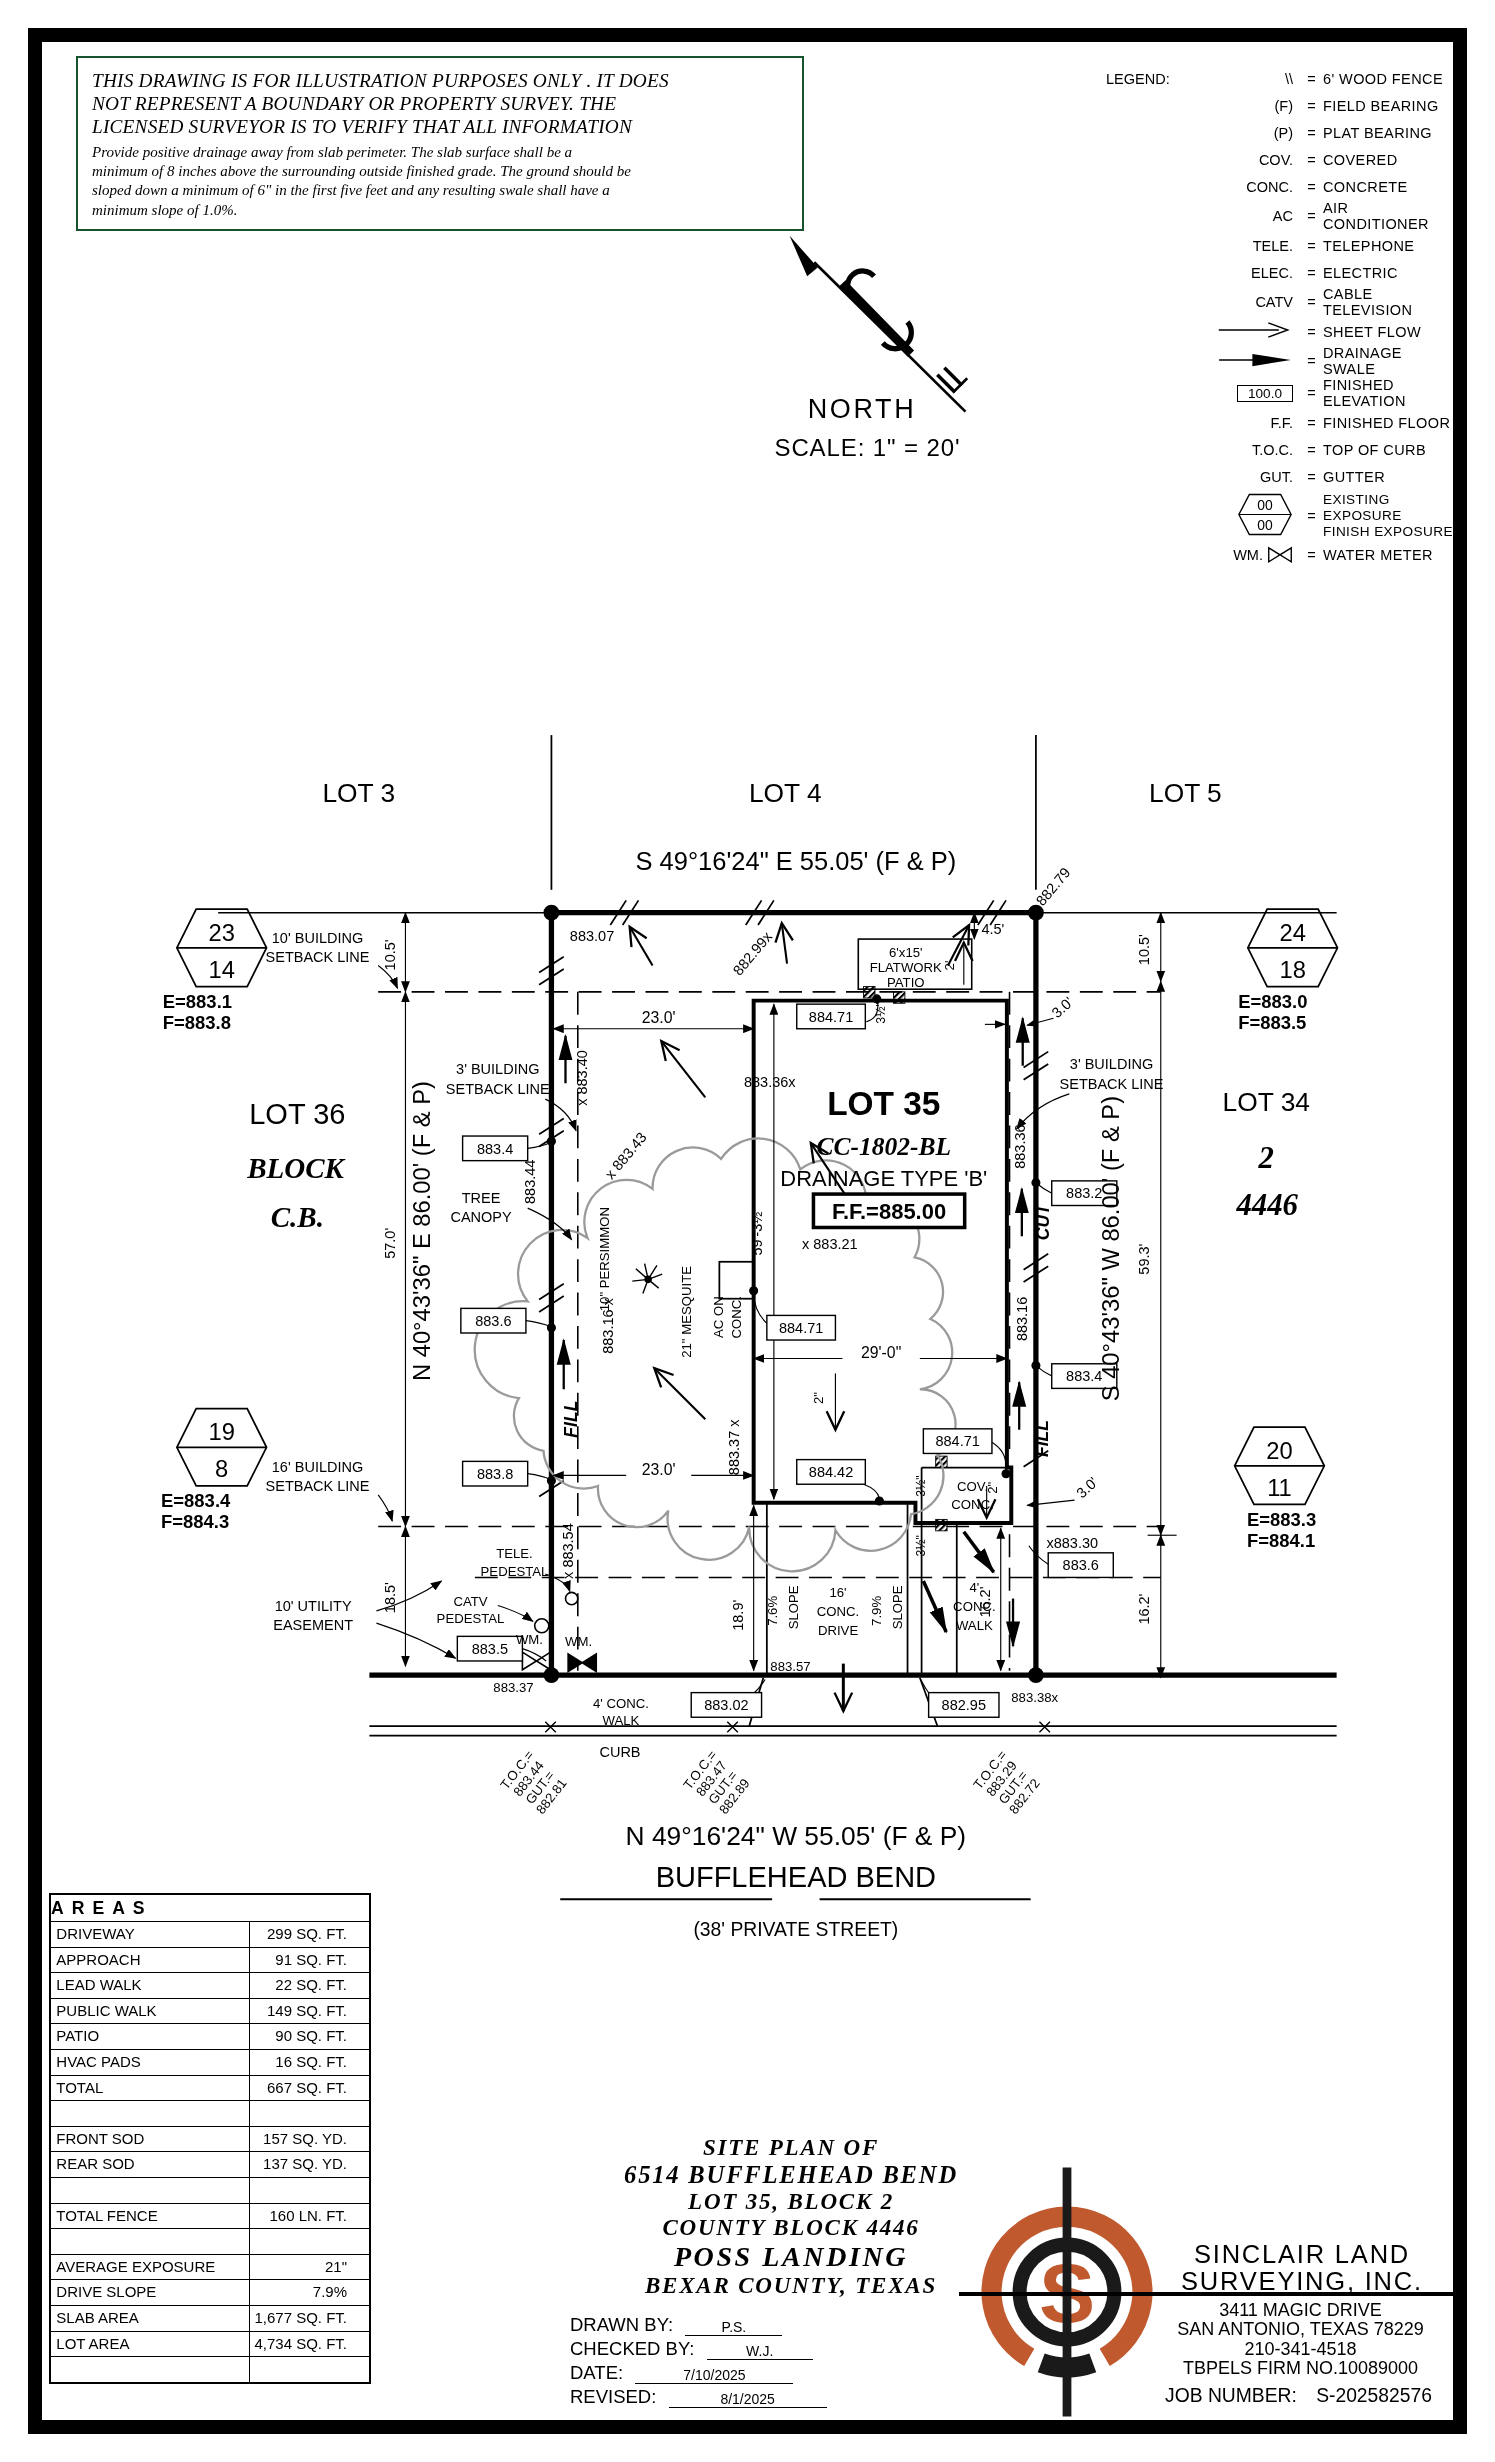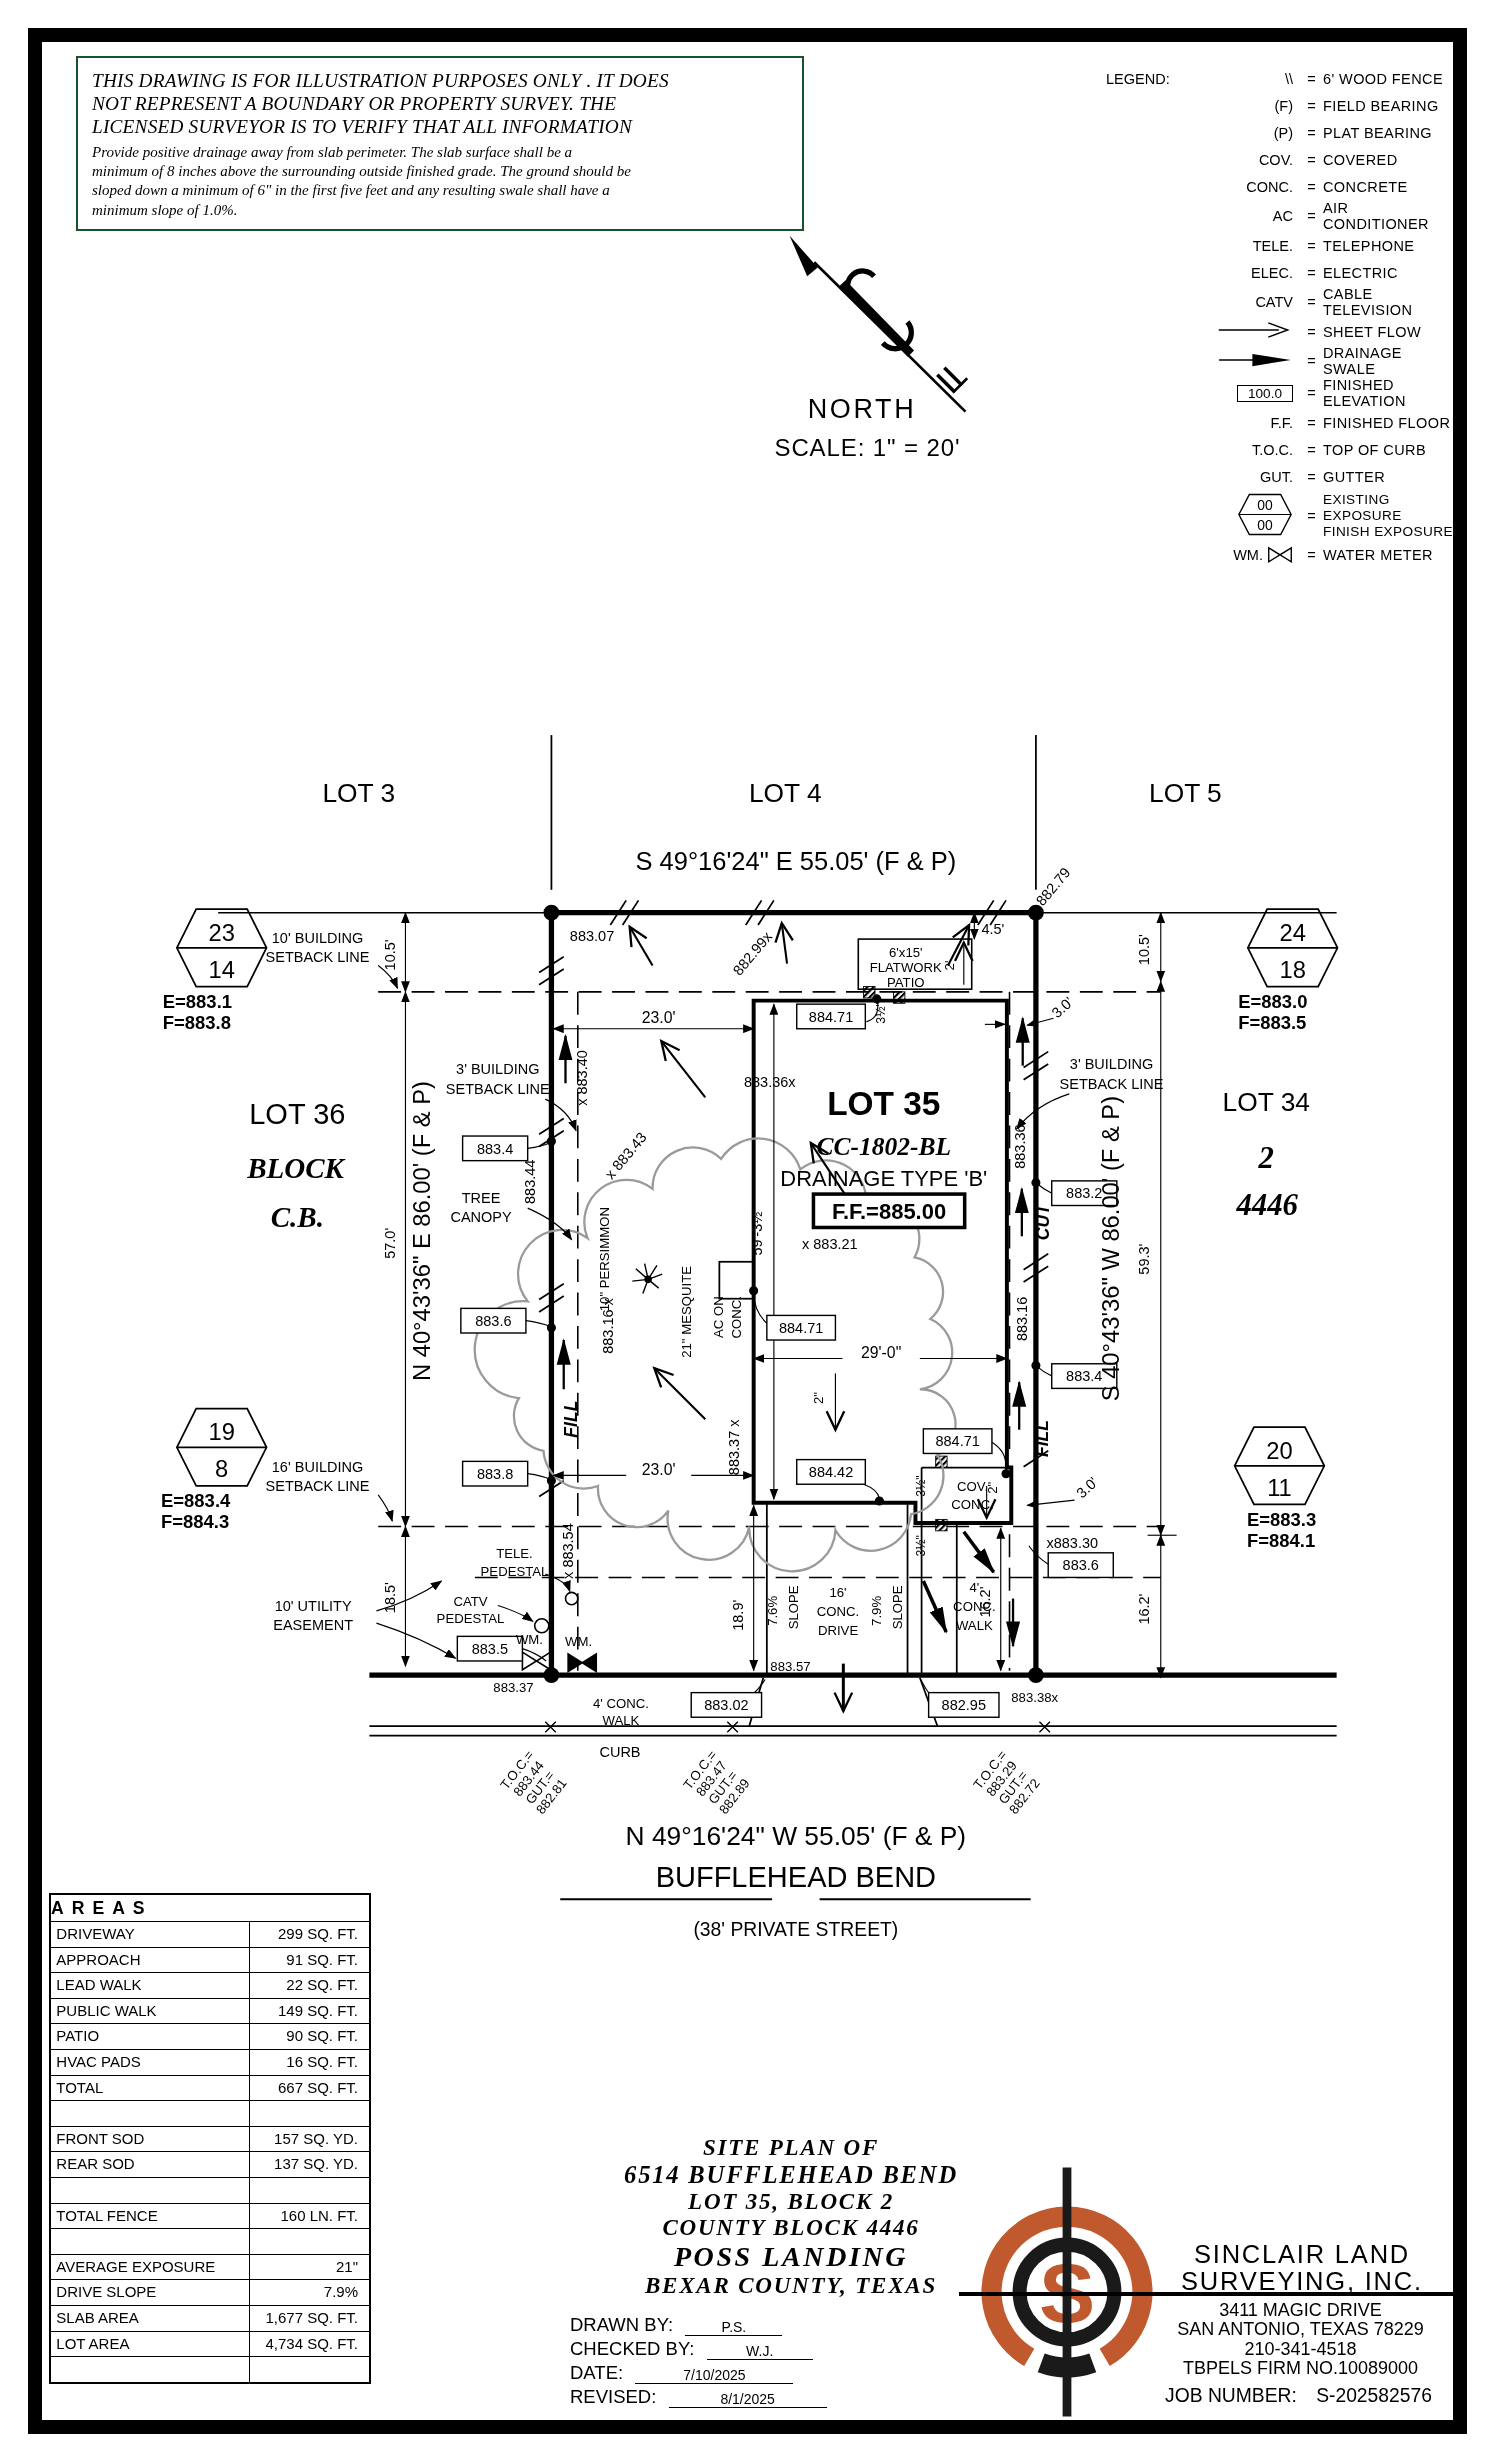--- a/index.html
+++ b/index.html
@@ -23,21 +23,21 @@
   .lg-2l{line-height:16px;font-size:13.6px;}
   
   .north-label{position:absolute;left:730px;top:394px;width:264px;text-align:center;font-size:27px;letter-spacing:2.6px;}
   .scale-label{position:absolute;left:709px;top:434px;width:317px;text-align:center;font-size:24px;letter-spacing:0.9px;}
   
   .areas{position:absolute;left:49px;top:1893px;width:322px;border:2.2px solid #000;box-sizing:border-box;background:#fff;}
   .areas-title{height:26px;line-height:26px;text-align:left;font-size:17.6px;font-weight:bold;letter-spacing:8px;border-bottom:1.8px solid #000;}
   .a-row{display:flex;height:24.6px;line-height:24px;border-bottom:1.1px solid #000;font-size:15px;}
   .a-row:last-child{border-bottom:none;}
   .a-label{width:199px;padding-left:5.3px;border-right:1.1px solid #000;box-sizing:border-box;white-space:nowrap;overflow:hidden;}
-  .a-value{flex:1;text-align:right;padding-right:11px;white-space:nowrap;}
+  .a-value{flex:1;text-align:right;padding-right:22px;white-space:nowrap;}
   
   .titleblock{position:absolute;left:457px;top:2135px;width:668px;text-align:center;font-family:"Liberation Serif",serif;font-style:italic;font-weight:bold;}
   .tb0{font-size:23px;line-height:26px;letter-spacing:1.8px;}
   .tb1{font-size:24.6px;line-height:28px;letter-spacing:1.8px;}
   .tb4{font-size:28px;line-height:32px;letter-spacing:2.6px;}
   .drawnby{position:absolute;left:570px;top:2313px;font-size:18.5px;}
   .db-row{display:flex;align-items:flex-end;height:23px;margin-bottom:0.9px;}
   .db-label{white-space:nowrap;}
   .db-val{display:inline-block;border-bottom:1.8px solid #000;text-align:center;margin-left:12.3px;font-size:14px;}
   

